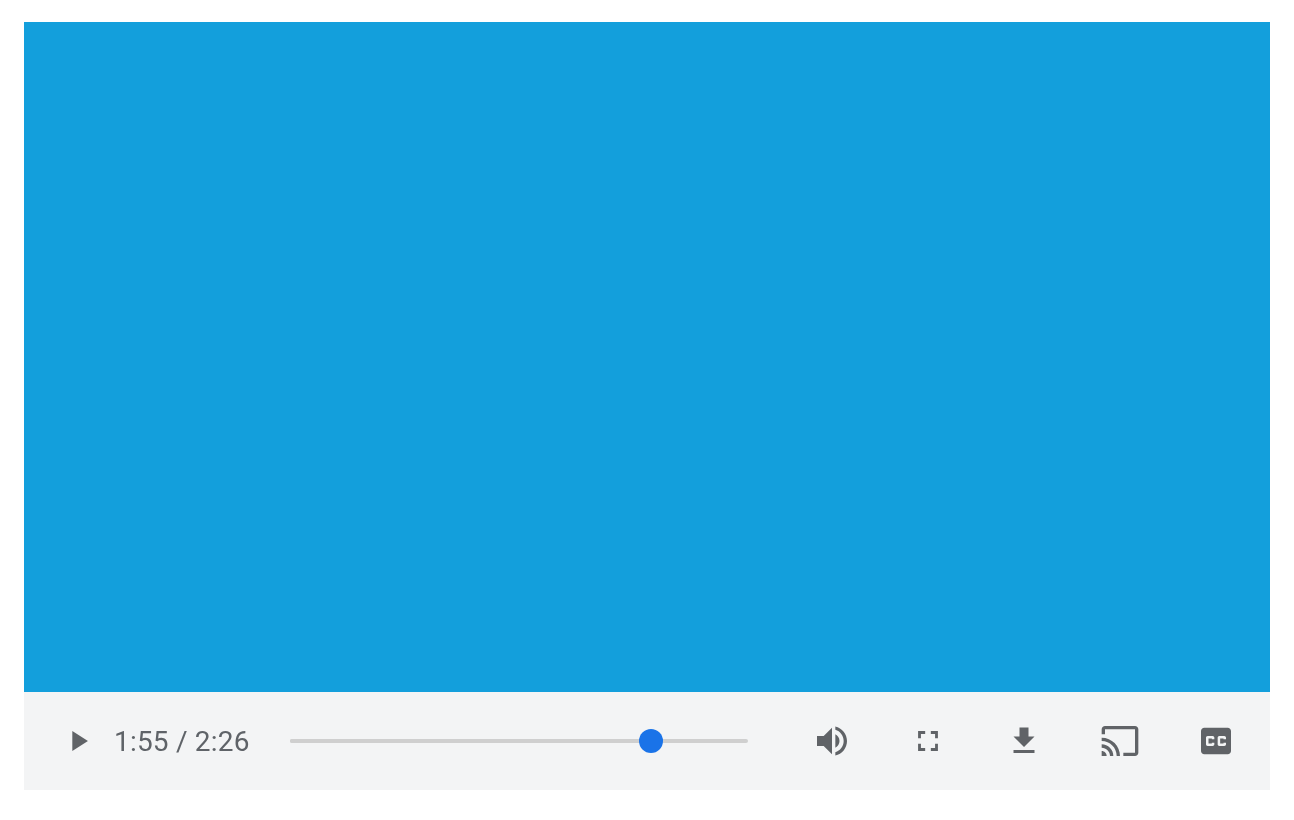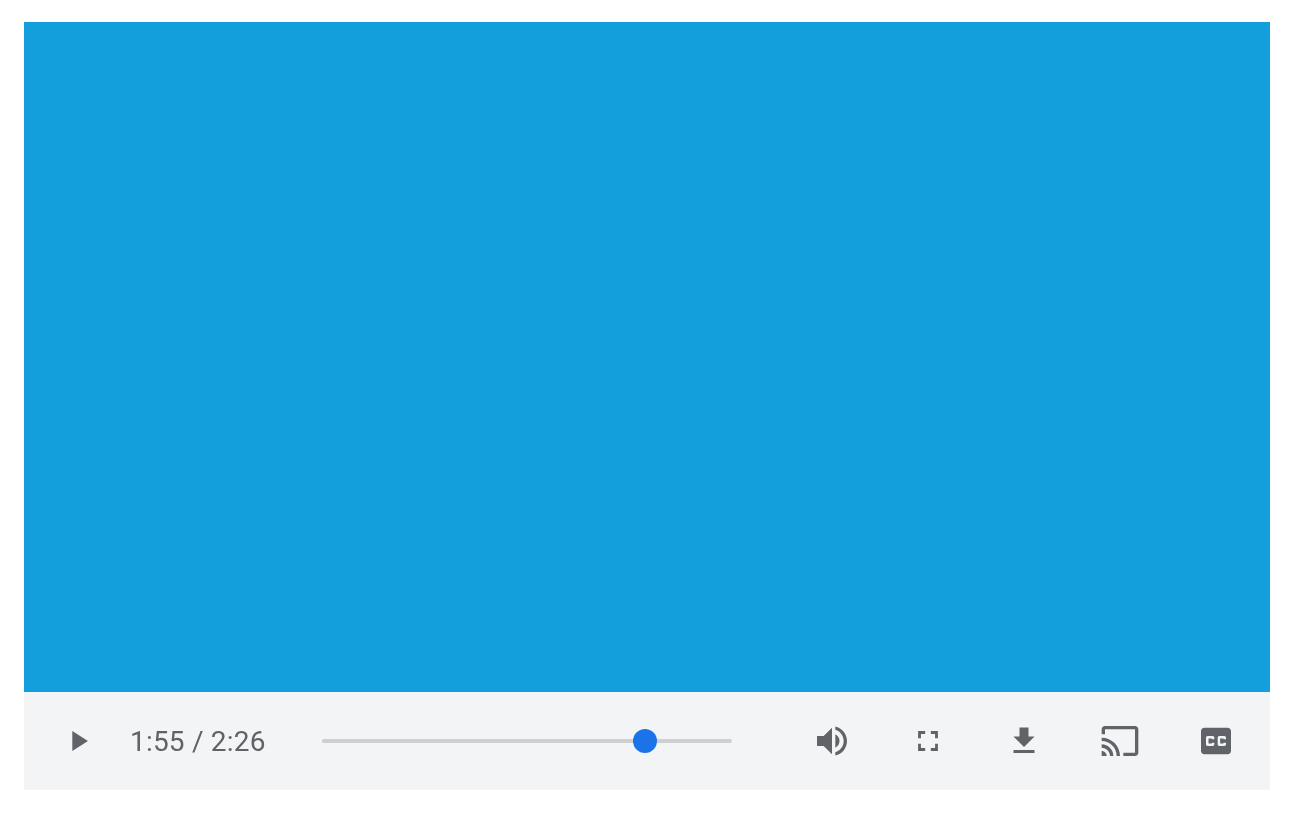--- a/index.html
+++ b/index.html
@@ -13,21 +13,21 @@
   .video-area {
     flex: 1;
     background: #139fdc;
   }
   .controls {
     height: 98px;
     background: #f3f4f5;
     display: flex;
     align-items: center;
     padding: 0 30px 0 30px;
-    gap: 16px;
+    gap: 0;
     justify-content: flex-end;
   }
   .icon-btn {
     width: 48px; height: 48px;
     display: inline-flex; align-items: center; justify-content: center;
     cursor: pointer;
     color: #606367;
   }
   .play-btn { margin-right: 12px; }
   .time {

